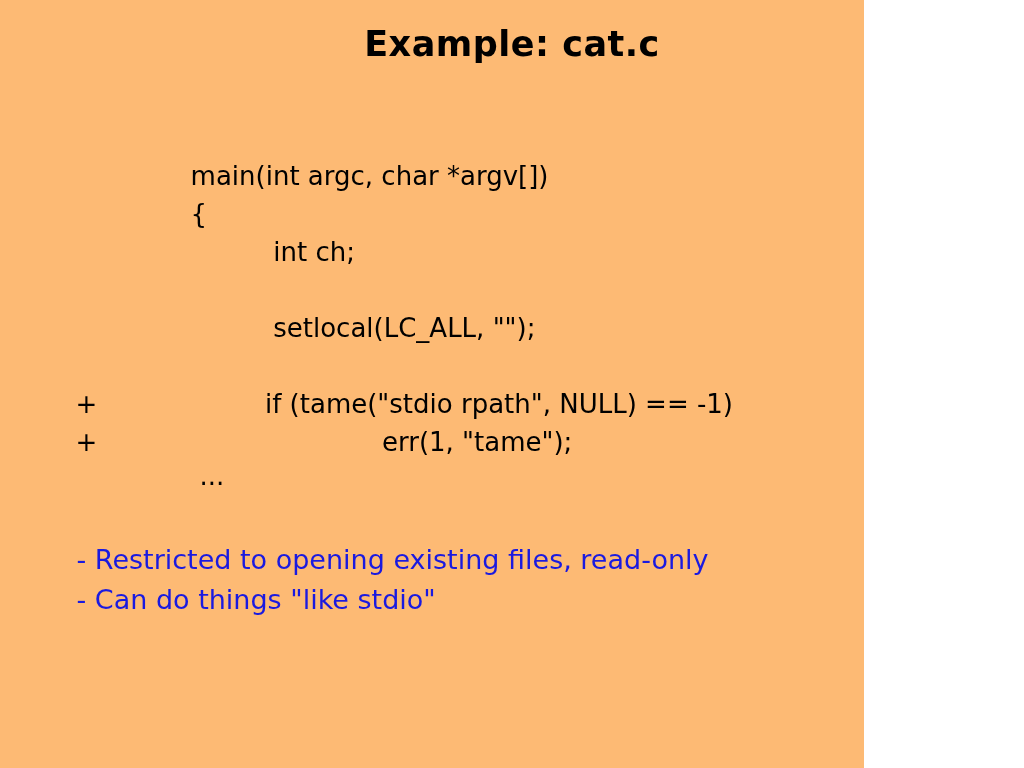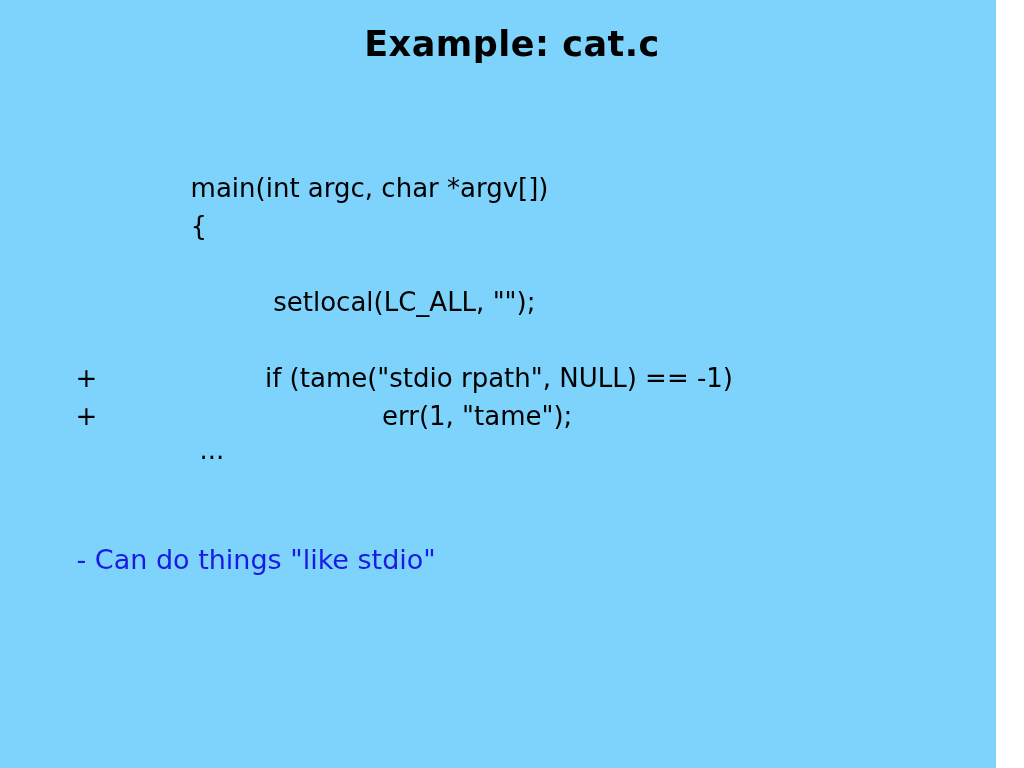--- a/index.html
+++ b/index.html
@@ -11,23 +11,23 @@
   body {
     width: 1024px;
     height: 768px;
     overflow: hidden;
     font-family: "DejaVu Sans", "Liberation Sans", sans-serif;
     -webkit-font-smoothing: antialiased;
   }
 
   #slide {
     position: relative;
-    width: 996px;
+    width: 864px;
     height: 768px;
-    background: #7dd3fc;
+    background: #fdba74;
     text-decoration: underline;
   }
 
   
   #slide-title {
     position: absolute;
     left: 0;
     top: 24px;
     width: 1024px;
     text-align: center;
@@ -36,21 +36,21 @@
     letter-spacing: 0.5px;
     color: #000000;
     white-space: pre;
     line-height: 40px;
   }
 
   
   #code-block {
     position: absolute;
     left: 26px;
-    top: 131px;
+    top: 119px;
     width: 960px;
   }
   .code-line {
     height: 38px;
     line-height: 38px;
     font-size: 26px;
     color: #000000;
     white-space: pre;
     letter-spacing: 0px;
   }
@@ -115,20 +115,23 @@
   <div id="code-block">
 
     <div class="code-line">
       <span class="gutter"></span><span class="code-text">main(int argc, char *argv[])</span>
     </div>
 
     <div class="code-line">
       <span class="gutter"></span><span class="code-text">{</span>
     </div>
 
+    <div class="code-line">
+      <span class="gutter"></span><span class="code-text">          int ch;</span>
+    </div>
 
     <div class="code-line spacer">
       <span class="gutter"></span><span class="code-text"></span>
     </div>
 
     <div class="code-line">
       <span class="gutter"></span><span class="code-text">          setlocal(LC_ALL, "");</span>
     </div>
 
     <div class="code-line spacer">
@@ -144,20 +147,23 @@
     </div>
 
     <div class="code-line ellipsis">
       <span class="gutter"></span><span class="code-text">...</span>
     </div>
 
   </div>
 
   <div id="bullet-list">
 
+    <div class="bullet-line">
+      <span class="dash">- </span><span class="bullet-text">Restricted to opening existing files, read-only</span>
+    </div>
 
     <div class="bullet-line">
       <span class="dash">- </span><span class="bullet-text">Can do things "like stdio"</span>
     </div>
 
 
 
   </div>
 
 </div>

